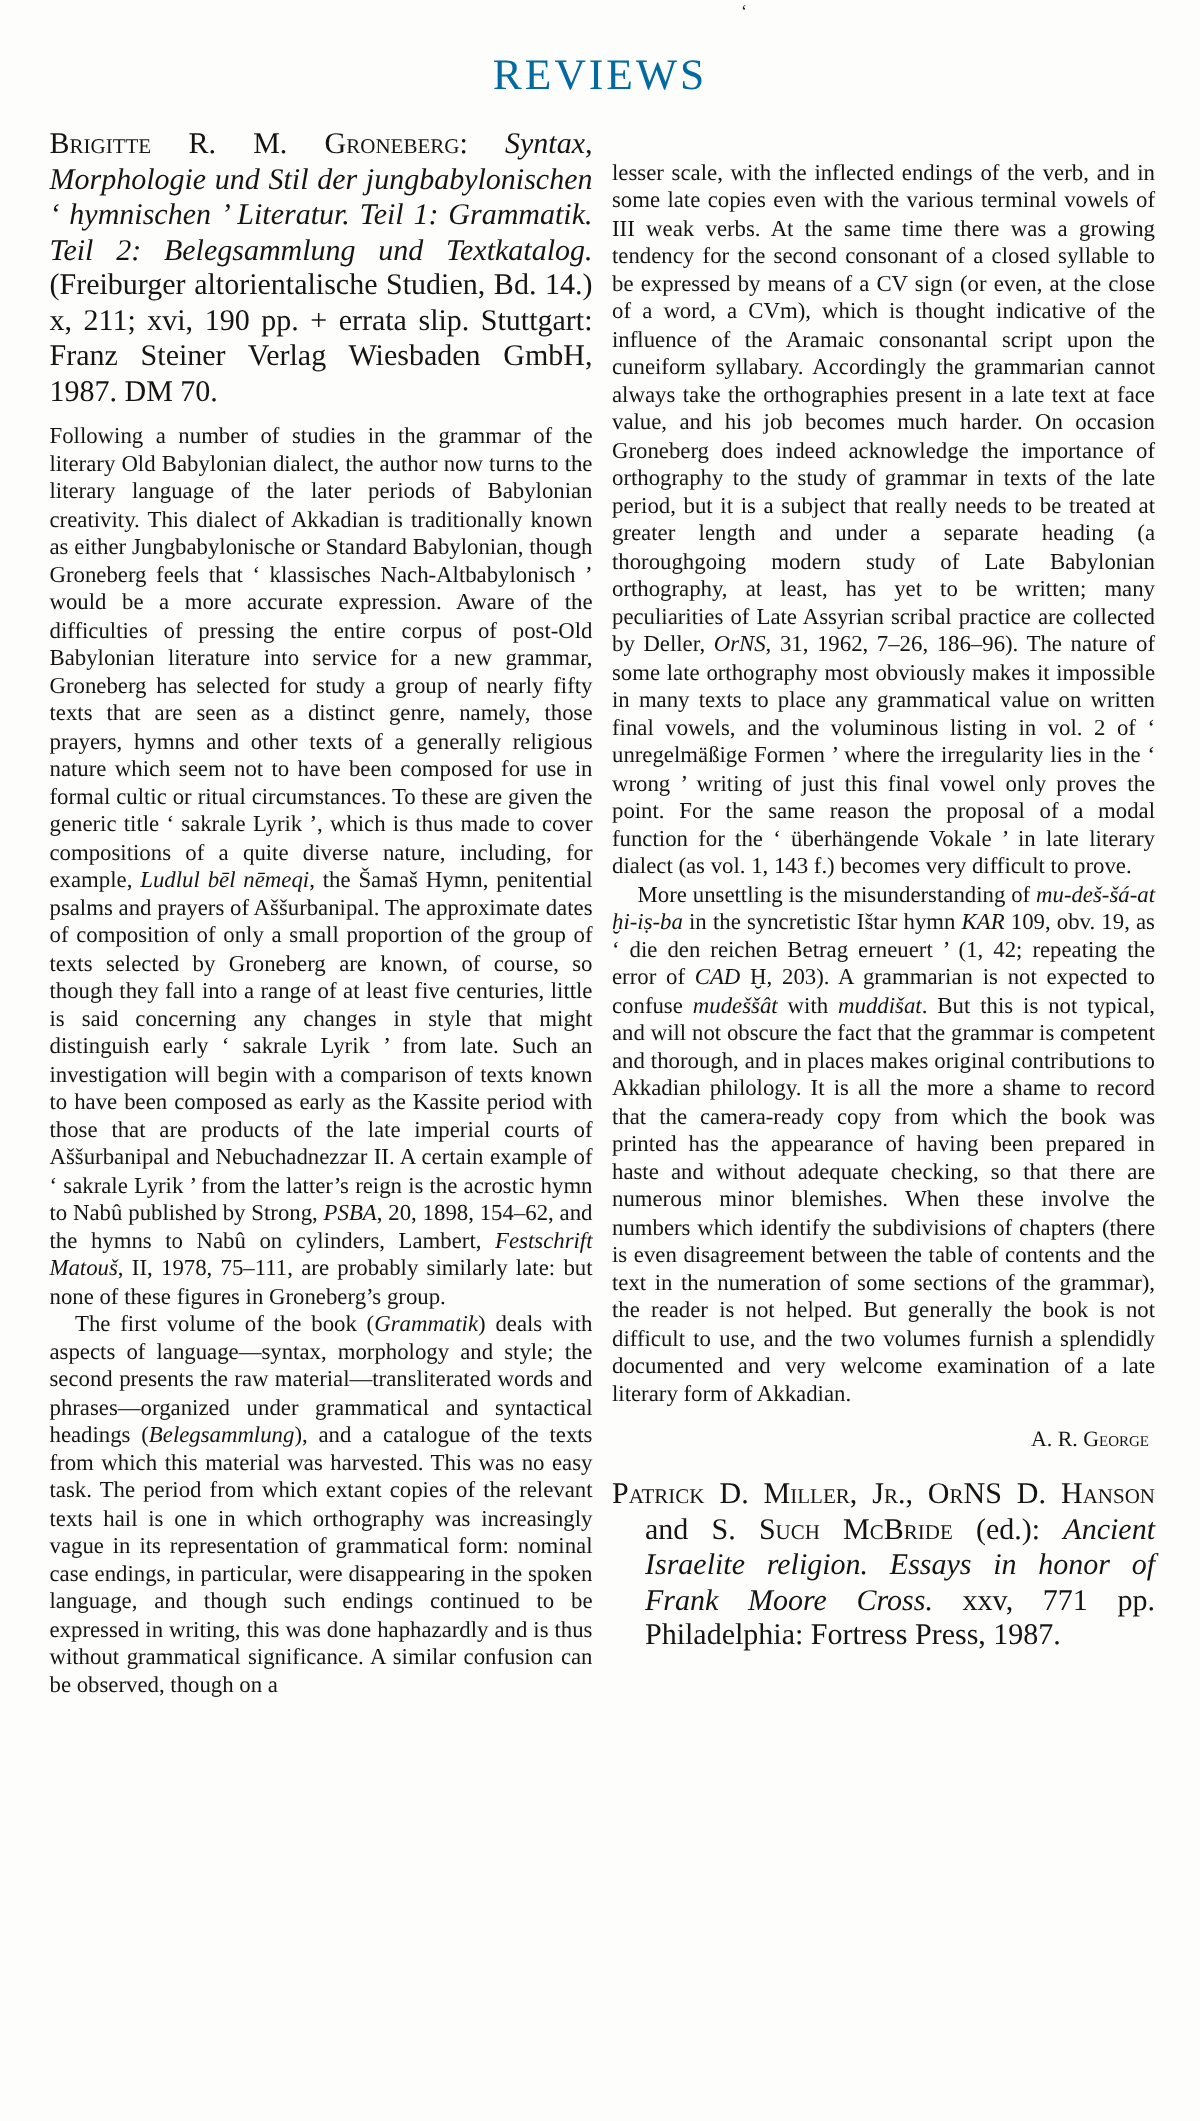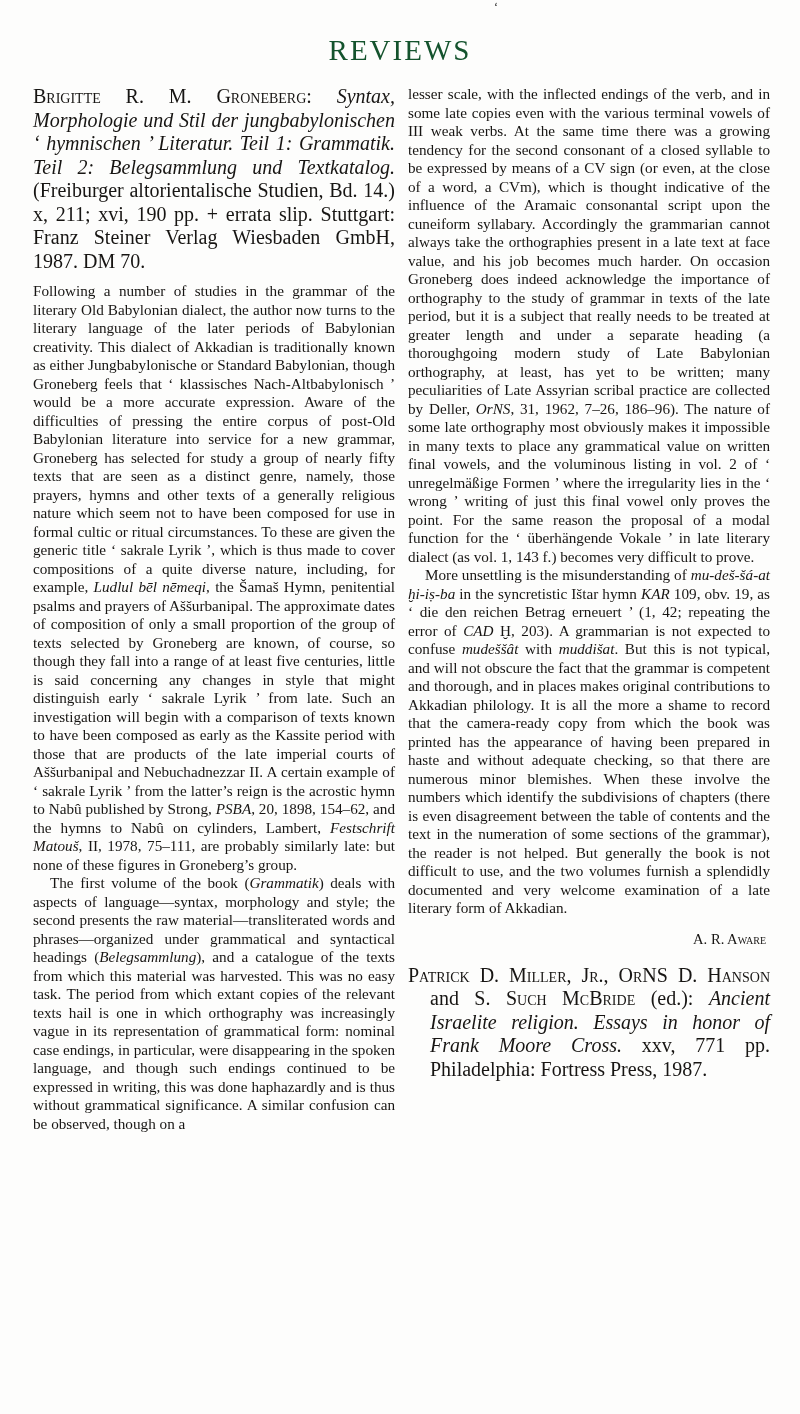--- a/index.html
+++ b/index.html
@@ -18,26 +18,27 @@
     left: 494px;
     font-size: 12px;
     color: #222;
   }
   .page-title {
     margin: 34px 0 0 0;
     text-align: center;
     font-size: 29px;
     font-weight: 400;
     letter-spacing: 2px;
-    color: #14532d;
+    color: #0369a1;
   }
   .cols {
     display: flex;
     gap: 13px;
     padding: 18px 30px 0 33px;
+    align-items: center;
   }
   .col {
     width: 362px;
     text-align: justify;
     font-size: 15.2px;
     line-height: 18.5px;
     hyphens: auto;
     -webkit-hyphens: auto;
   }
   .rev-heading {
@@ -76,19 +77,19 @@
     <div class="col">
       <p class="rev-heading"><span class="sc">Brigitte R. M. Groneberg</span><span>: </span><span class="it">Syntax, Morphologie und Stil der jungbabylonischen ‘ hymnischen ’ Literatur. Teil 1: Grammatik. Teil 2: Belegsammlung und Textkatalog.</span><span> (Freiburger altorientalische Studien, Bd. 14.) x, 211; xvi, 190 pp. + errata slip. Stuttgart: Franz Steiner Verlag Wiesbaden GmbH, 1987. DM 70.</span></p>
       <p class="body-para"><span>Following a number of studies in the grammar of the literary Old Babylonian dialect, the author now turns to the literary language of the later periods of Babylonian creativity. This dialect of Akkadian is traditionally known as either Jungbabylonische or Standard Babylonian, though Groneberg feels that ‘ klassisches Nach-Altbabylonisch ’ would be a more accurate expression. Aware of the difficulties of pressing the entire corpus of post-Old Babylonian literature into service for a new grammar, Groneberg has selected for study a group of nearly fifty texts that are seen as a distinct genre, namely, those prayers, hymns and other texts of a generally religious nature which seem not to have been composed for use in formal cultic or ritual circumstances. To these are given the generic title ‘ sakrale Lyrik ’, which is thus made to cover compositions of a quite diverse nature, including, for example, </span><span class="it">Ludlul bēl nēmeqi</span><span>, the Šamaš Hymn, penitential psalms and prayers of Aššurbanipal. The approximate dates of composition of only a small proportion of the group of texts selected by Groneberg are known, of course, so though they fall into a range of at least five centuries, little is said concerning any changes in style that might distinguish early ‘ sakrale Lyrik ’ from late. Such an investigation will begin with a comparison of texts known to have been composed as early as the Kassite period with those that are products of the late imperial courts of Aššurbanipal and Nebuchadnezzar II. A certain example of ‘ sakrale Lyrik ’ from the latter’s reign is the acrostic hymn to Nabû published by Strong, </span><span class="it">PSBA</span><span>, 20, 1898, 154–62, and the hymns to Nabû on cylinders, Lambert, </span><span class="it">Festschrift Matouš</span><span>, II, 1978, 75–111, are probably similarly late: but none of these figures in Groneberg’s group.</span></p>
       <p class="body-para indent"><span>The first volume of the book (</span><span class="it">Grammatik</span><span>) deals with aspects of language—syntax, morphology and style; the second presents the raw material—transliterated words and phrases—organized under grammatical and syntactical headings (</span><span class="it">Belegsammlung</span><span>), and a catalogue of the texts from which this material was harvested. This was no easy task. The period from which extant copies of the relevant texts hail is one in which orthography was increasingly vague in its representation of grammatical form: nominal case endings, in particular, were disappearing in the spoken language, and though such endings continued to be expressed in writing, this was done haphazardly and is thus without grammatical significance. A similar confusion can be observed, though on a</span></p>
     </div>
 
     <div class="col">
       <p class="body-para"><span>lesser scale, with the inflected endings of the verb, and in some late copies even with the various terminal vowels of III weak verbs. At the same time there was a growing tendency for the second consonant of a closed syllable to be expressed by means of a CV sign (or even, at the close of a word, a CVm), which is thought indicative of the influence of the Aramaic consonantal script upon the cuneiform syllabary. Accordingly the grammarian cannot always take the orthographies present in a late text at face value, and his job becomes much harder. On occasion Groneberg does indeed acknowledge the importance of orthography to the study of grammar in texts of the late period, but it is a subject that really needs to be treated at greater length and under a separate heading (a thoroughgoing modern study of Late Babylonian orthography, at least, has yet to be written; many peculiarities of Late Assyrian scribal practice are collected by Deller, </span><span class="it">OrNS</span><span>, 31, 1962, 7–26, 186–96). The nature of some late orthography most obviously makes it impossible in many texts to place any grammatical value on written final vowels, and the voluminous listing in vol. 2 of ‘ unregelmäßige Formen ’ where the irregularity lies in the ‘ wrong ’ writing of just this final vowel only proves the point. For the same reason the proposal of a modal function for the ‘ überhängende Vokale ’ in late literary dialect (as vol. 1, 143 f.) becomes very difficult to prove.</span></p>
       <p class="body-para indent"><span>More unsettling is the misunderstanding of </span><span class="it">mu-deš-šá-at ḫi-iṣ-ba</span><span> in the syncretistic Ištar hymn </span><span class="it">KAR</span><span> 109, obv. 19, as ‘ die den reichen Betrag erneuert ’ (1, 42; repeating the error of </span><span class="it">CAD</span><span> Ḫ, 203). A grammarian is not expected to confuse </span><span class="it">mudeššât</span><span> with </span><span class="it">muddišat</span><span>. But this is not typical, and will not obscure the fact that the grammar is competent and thorough, and in places makes original contributions to Akkadian philology. It is all the more a shame to record that the camera-ready copy from which the book was printed has the appearance of having been prepared in haste and without adequate checking, so that there are numerous minor blemishes. When these involve the numbers which identify the subdivisions of chapters (there is even disagreement between the table of contents and the text in the numeration of some sections of the grammar), the reader is not helped. But generally the book is not difficult to use, and the two volumes furnish a splendidly documented and very welcome examination of a late literary form of Akkadian.</span></p>
       <p class="signature">
-        <span class="sc">A. R. Aware</span>
+        <span class="sc">A. R. George</span>
       </p>
       <p class="rev-heading hang"><span class="sc">Patrick D. Miller, Jr., OrNS D. Hanson</span><span> and </span><span class="sc">S. Such McBride</span><span> (ed.): </span><span class="it">Ancient Israelite religion. Essays in honor of Frank Moore Cross.</span><span> xxv, 771 pp. Philadelphia: Fortress Press, 1987.</span></p>
     </div>
 
   </div>
 </div>
 
 </body></html>

